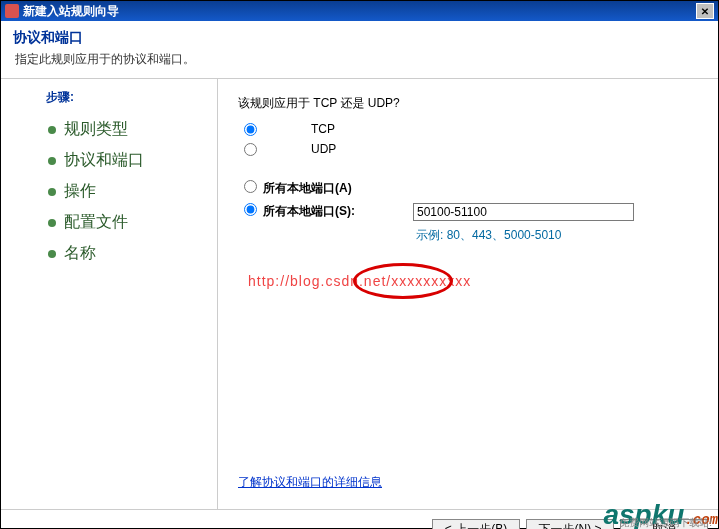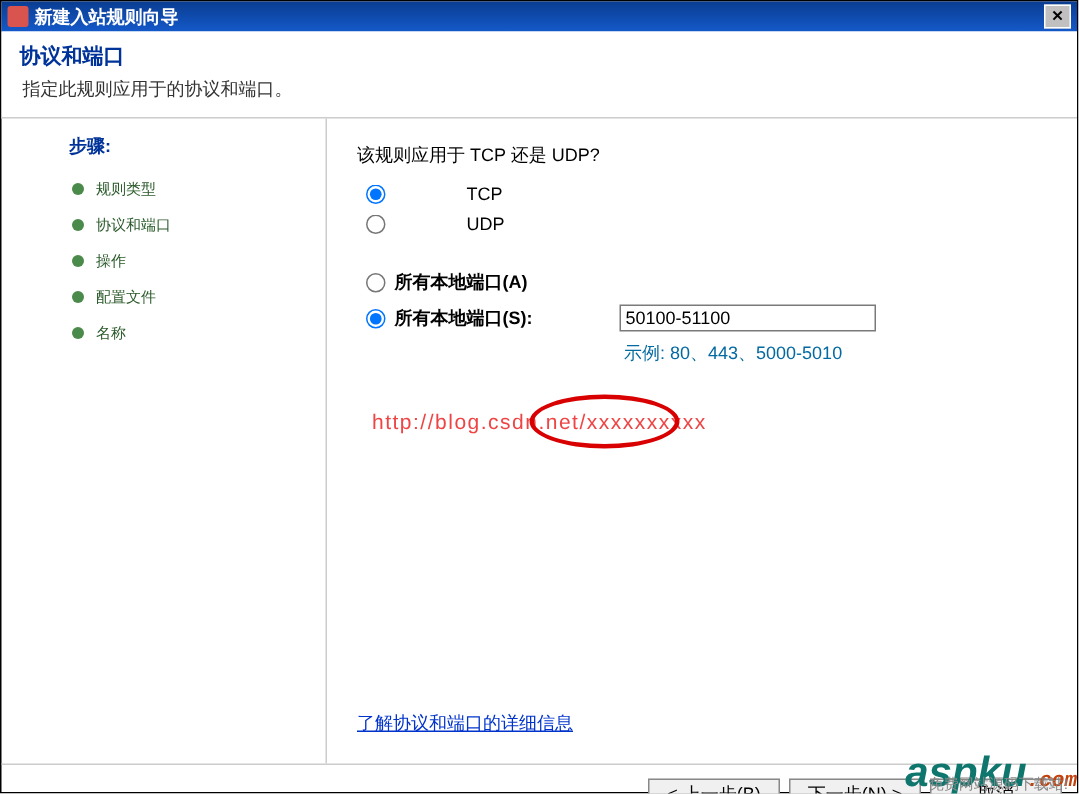--- a/index.html
+++ b/index.html
@@ -9,32 +9,32 @@
     .titlebar-icon { width: 14px; height: 14px; background: #d9534f; border-radius: 2px; margin-right: 4px; display: inline-block; }
     .titlebar-text { flex: 1; font-weight: bold; font-size: 12px; }
     .close-btn { width: 18px; height: 16px; background: #c0c0c0; border: 1px solid #fff; display: flex; align-items: center; justify-content: center; font-family: Arial; font-size: 10px; font-weight: bold; color: #000; cursor: pointer; }
     .header { padding: 8px 12px 10px 12px; border-bottom: 1px solid #ccc; background: #fff; }
     .header-title { font-size: 14px; font-weight: bold; color: #003399; margin-bottom: 4px; }
     .header-desc { font-size: 12px; color: #333; margin-left: 2px; }
     .body { display: flex; height: 430px; padding-left: 37px; }
     .sidebar { width: 180px; border-right: 1px solid #ccc; padding: 10px 8px; }
     .sidebar-title { font-weight: bold; color: #003399; font-size: 12px; margin-bottom: 8px; }
     .sidebar ul { list-style: none; }
-    .sidebar li { display: flex; align-items: center; padding: 5px 2px; color: #2a5a2a; font-size: 10px; cursor: pointer; }
+    .sidebar li { display: flex; align-items: center; padding: 5px 2px; color: #2a5a2a; font-size: 16px; cursor: pointer; }
     .sidebar li .bullet { width: 8px; height: 8px; background: #4a8a4a; border-radius: 50%; margin-right: 8px; flex-shrink: 0; }
     .content { flex: 1; padding: 16px 20px; position: relative; }
     .question { margin-bottom: 10px; font-size: 12px; }
     .radio-group { margin-left: 6px; margin-bottom: 24px; }
     .radio-item { display: flex; align-items: center; margin: 6px 0; font-size: 12px; }
     .radio-item input { margin-right: 6px; }
     .radio-item label { font-weight: normal; margin-left: 48px; }
-    .port-row { display: flex; align-items: center; margin: 6px 0; font-size: 12px; }
+    .port-row { display: flex; align-items: flex-start; margin: 6px 0; font-size: 12px; }
     .port-row input[type="radio"] { margin-right: 6px; }
     .port-row .lbl { font-weight: bold; width: 150px; }
-    .port-input { width: 171px; height: 18px; font-size: 12px; padding: 1px 3px; border: 1px solid #7a7a7a; }
+    .port-input { width: 221px; height: 18px; font-size: 12px; padding: 1px 3px; border: 1px solid #7a7a7a; }
     .example { margin-left: 172px; color: #0369a1; font-size: 12px; margin-top: 3px; }
     .watermark { position: absolute; left: 30px; top: 194px; color: #ef4444; font-size: 14px; letter-spacing: 1px; pointer-events: none; user-select: none; }
     .red-ellipse { position: absolute; left: 352px; top: 262px; width: 100px; height: 36px; border: 3px solid #d80000; border-radius: 50%; pointer-events: none; }
     .link { color: #0033cc; text-decoration: underline; cursor: pointer; font-size: 12px; position: absolute; bottom: 18px; left: 20px; }
     .footer { border-top: 1px solid #ccc; height: 40px; display: flex; justify-content: flex-end; align-items: center; padding: 0 10px; gap: 6px; }
     .btn { min-width: 88px; height: 22px; font-size: 12px; background: #f0f0f0; border: 1px solid #888; padding: 0 8px; cursor: pointer; }
     .site-watermark { position: absolute; right: 0px; bottom: -3px; font-family: Arial; font-style: italic; font-size: 28px; font-weight: bold; pointer-events:none; }
     .site-watermark .orange { color: #0f766e; }
     .site-watermark .gray { color: #c2410c; font-size: 14px; font-family: Liberation Mono, monospace; }
     .site-sub { position: absolute; right: 6px; bottom: -2px; font-size: 10px; color: #888; pointer-events:none;}

